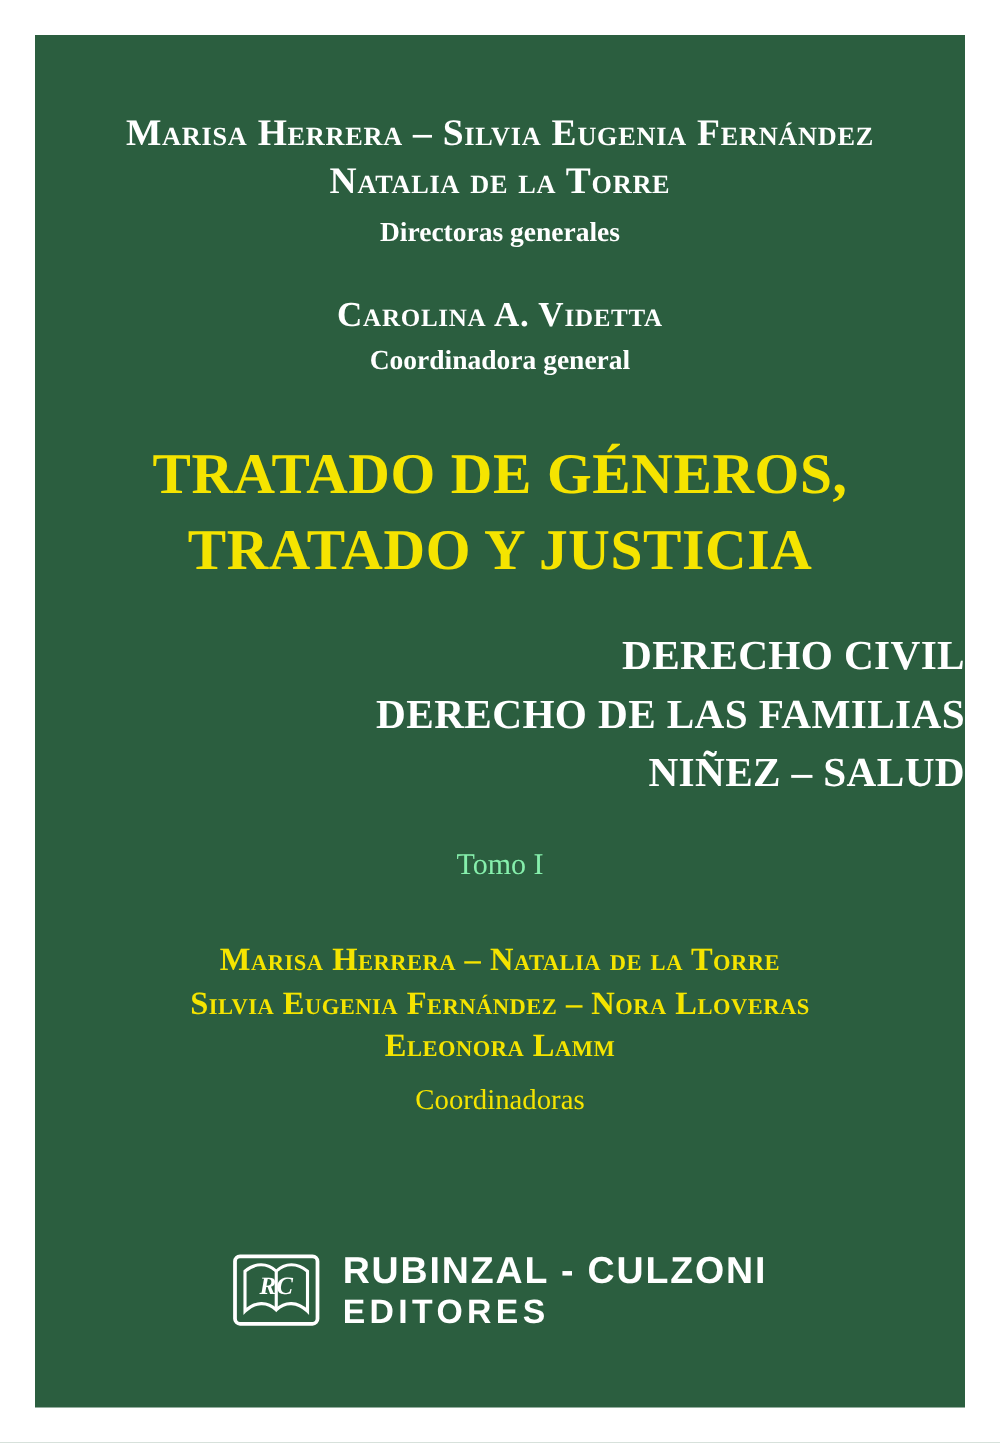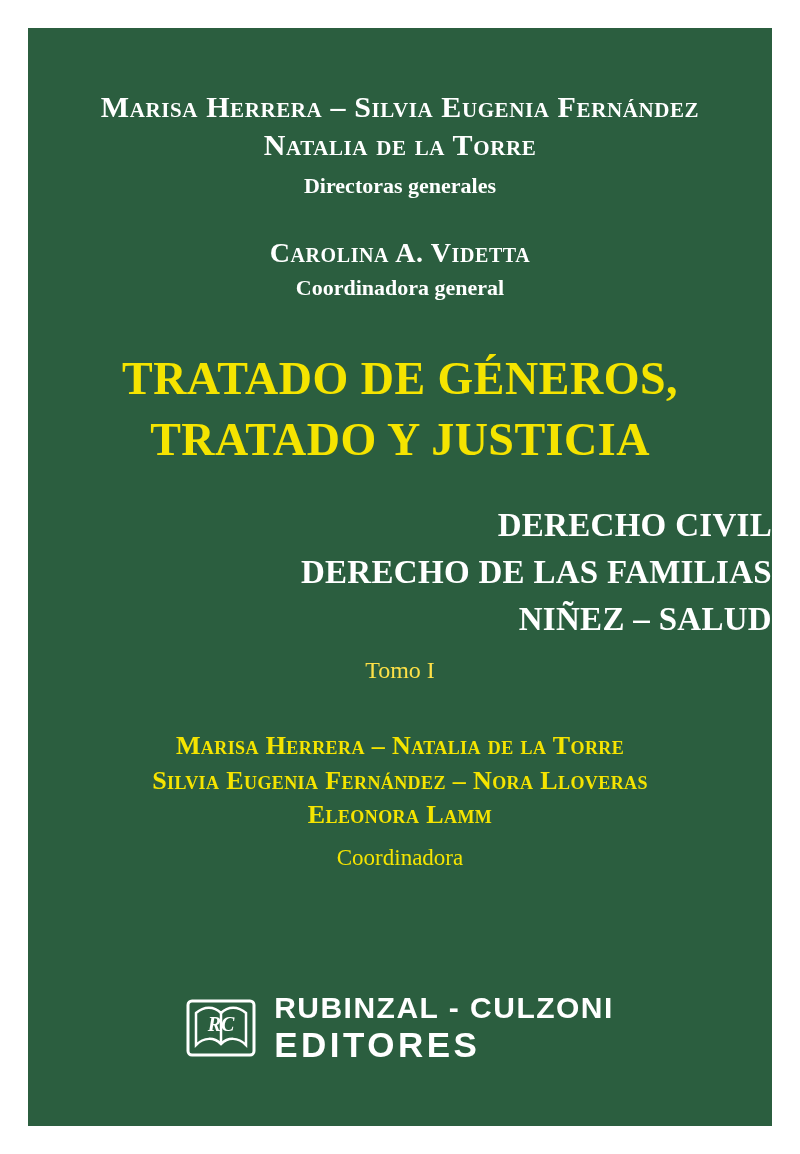--- a/index.html
+++ b/index.html
@@ -84,23 +84,23 @@
     text-align: right;
   }
   .subtitle .line {
     font-size: 33px;
     font-weight: bold;
     line-height: 1.42;
     letter-spacing: 0.3px;
   }
 
   .tomo {
-    margin-top: 14px;
+    margin-top: 36px;
     font-size: 24px;
-    color: #fde047;
+    color: #86efac;
   }
 
   .coords {
     margin-top: 45px;
     color: #f5e400;
   }
   .coords .line {
     font-size: 26px;
     font-weight: bold;
     line-height: 1.34;
@@ -135,21 +135,21 @@
     font-family: "Liberation Sans", sans-serif;
     text-align: left;
     line-height: 1.12;
   }
   .publisher-name .pn1 {
     font-size: 30px;
     font-weight: bold;
     letter-spacing: 1.5px;
   }
   .publisher-name .pn2 {
-    font-size: 35px;
+    font-size: 27px;
     font-weight: bold;
     letter-spacing: 3.5px;
   }
 </style>
 </head>
 <body>
 
 <div class="page">
   <div class="cover">
 
@@ -174,21 +174,21 @@
       <div class="line">DERECHO DE LAS FAMILIAS</div>
       <div class="line">NIÑEZ – SALUD</div>
     </div>
 
     <div class="block tomo">Tomo I</div>
 
     <div class="block coords">
       <div class="line smallcaps">Marisa Herrera – Natalia de la Torre</div>
       <div class="line smallcaps">Silvia Eugenia Fernández – Nora Lloveras</div>
       <div class="line smallcaps">Eleonora Lamm</div>
-      <div class="role">Coordinadora</div>
+      <div class="role">Coordinadoras</div>
     </div>
 
     <div class="publisher">
       <svg class="logo-mark" viewBox="0 0 70 62" aria-hidden="true">
         <rect x="2" y="4" width="66" height="54" rx="4" fill="none" stroke="#ffffff" stroke-width="3"></rect>
         <path d="M10 48 C18 40, 28 40, 35 47 C42 40, 52 40, 60 48 L60 16 C52 9, 42 9, 35 16 C28 9, 18 9, 10 16 Z" fill="none" stroke="#ffffff" stroke-width="2.5"></path>
         <line x1="35" y1="16" x2="35" y2="47" stroke="#ffffff" stroke-width="2.5"></line>
         <text x="35" y="34" text-anchor="middle" font-family="Liberation Serif, serif" font-size="20" font-style="italic" font-weight="bold" fill="#ffffff">RC</text>
       </svg>
       <div class="publisher-name">

